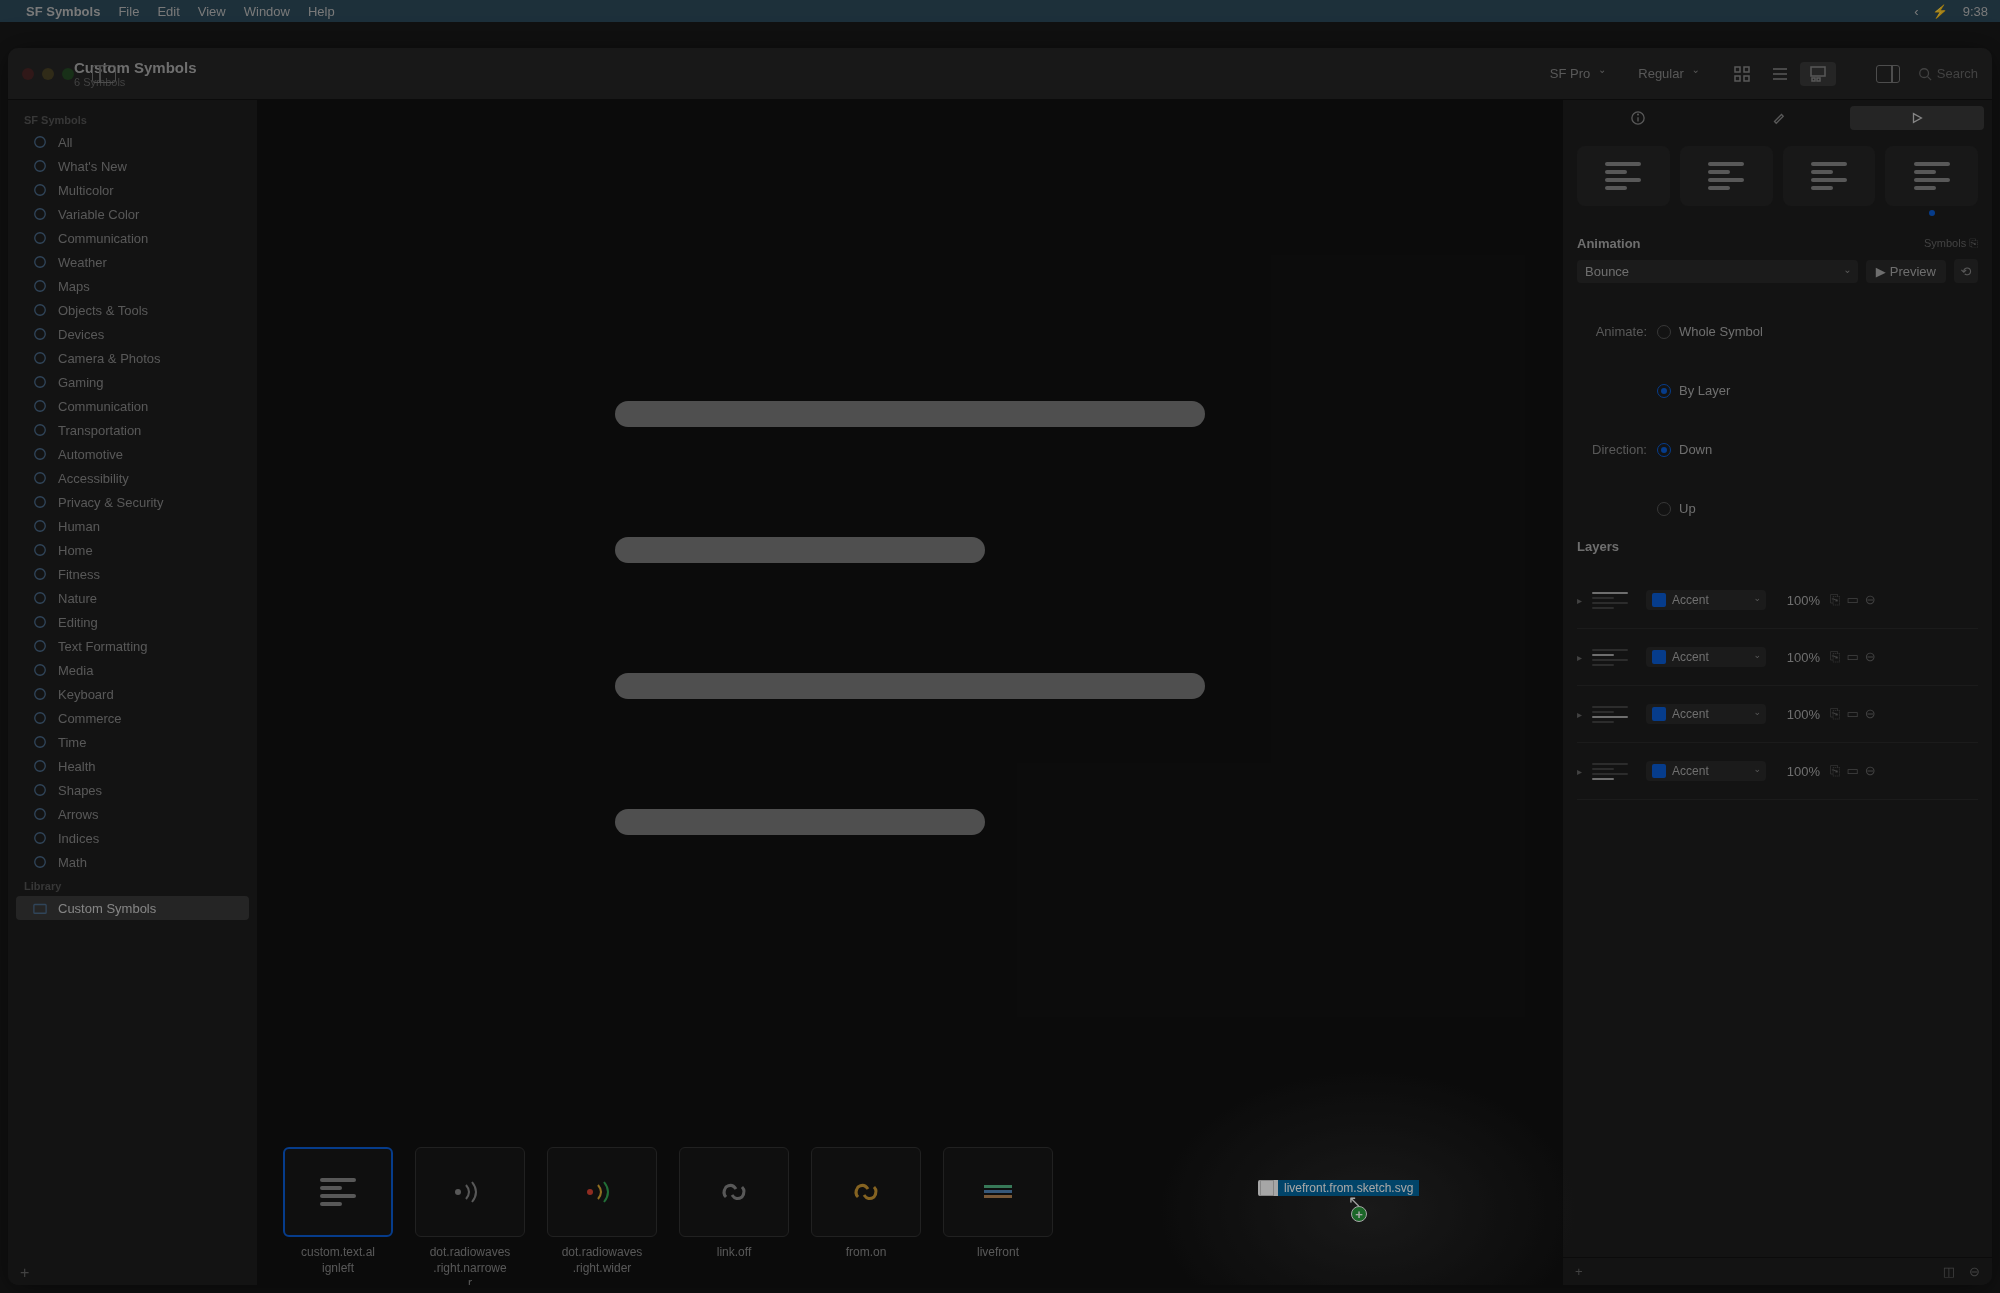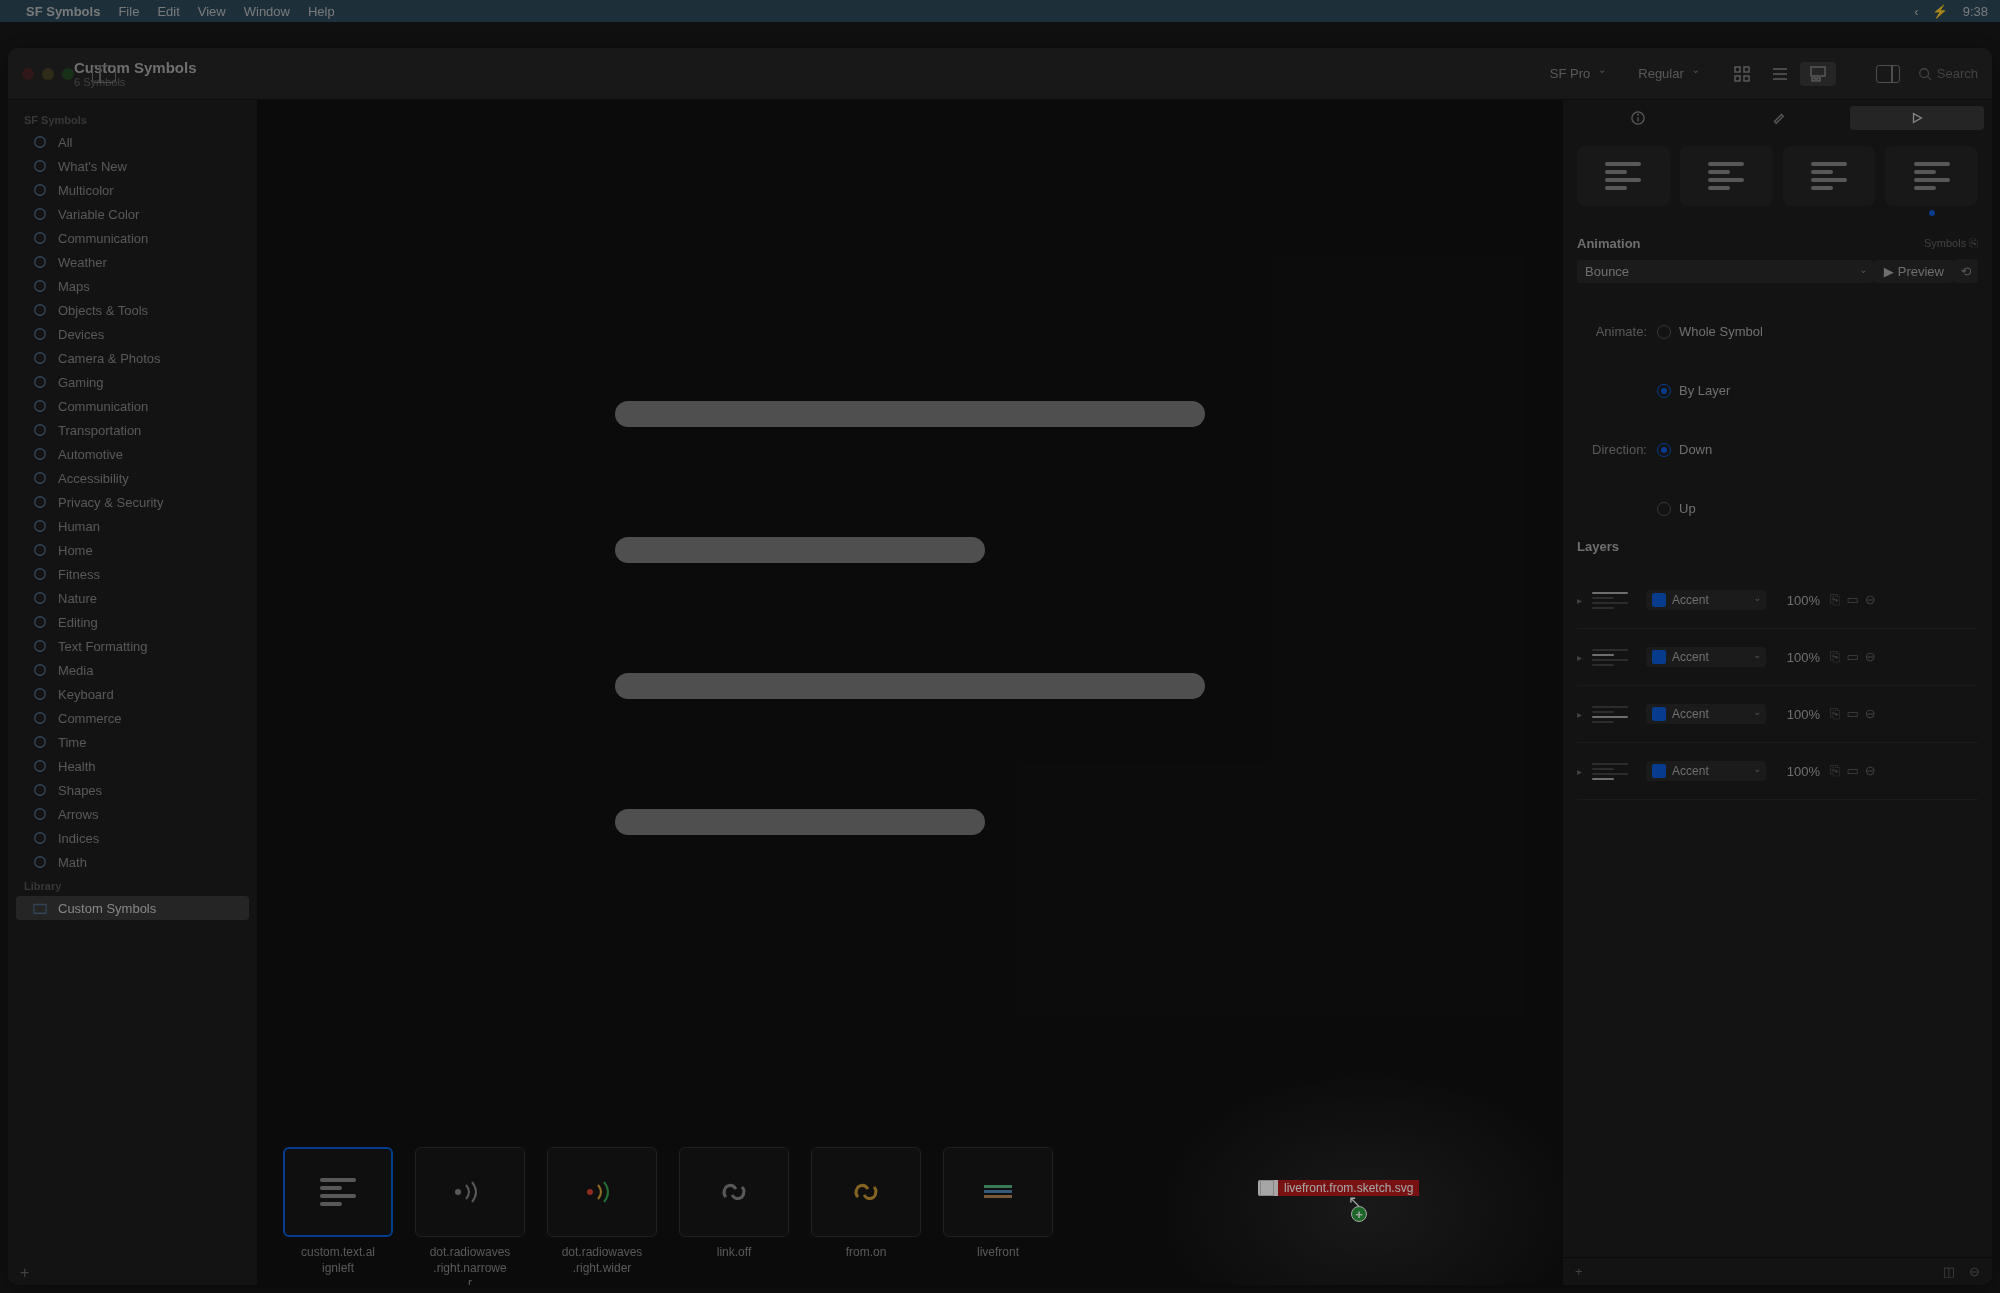--- a/index.html
+++ b/index.html
@@ -75,21 +75,21 @@
 .variant { flex: 1; height: 60px; background: #252525; border-radius: 8px; display: flex; align-items: center; justify-content: center; position: relative; }
 .variant.active::after { content: ""; position: absolute; bottom: -10px; left: 50%; transform: translateX(-50%); width: 6px; height: 6px; border-radius: 50%; background: #0a5dd6; }
 .mini-symbol { display: flex; flex-direction: column; gap: 4px; }
 .mini-symbol .mb { height: 4px; border-radius: 2px; background: #888; }
 .mini-symbol .ml { width: 36px; }
 .mini-symbol .ms { width: 22px; }
 
 .insp-section { padding: 10px 14px; }
 .insp-title { color: #aaa; font-weight: 600; margin-bottom: 8px; display: flex; justify-content: space-between; align-items: center; }
 .insp-title .meta { color: #666; font-size: 11px; font-weight: normal; }
-.anim-row { display: flex; align-items: center; margin-bottom: 8px; }
+.anim-row { display: flex; gap: 8px; align-items: center; margin-bottom: 8px; }
 .select-box { flex: 1; background: #2a2a2a; border-radius: 4px; padding: 4px 8px; color: #aaa; position: relative; }
 .select-box::after { content: "⌄"; position: absolute; right: 6px; top: 4px; font-size: 10px; color: #888; }
 .btn-preview { background: #2a2a2a; border-radius: 4px; padding: 4px 10px; color: #aaa; display: flex; align-items: center; gap: 4px; }
 .btn-icon { width: 24px; height: 24px; background: #2a2a2a; border-radius: 4px; display: flex; align-items: center; justify-content: center; color: #888; }
 
 .radio-row { display: flex; align-items: center; padding: 3px 0; margin-top: 38px; }
 .radio-label { width: 70px; text-align: right; color: #888; margin-right: 10px; }
 .radio { width: 14px; height: 14px; border-radius: 50%; border: 1.5px solid #555; margin-right: 8px; position: relative; }
 .radio.checked { border-color: #0a5dd6; }
 .radio.checked::after { content: ""; position: absolute; inset: 3px; border-radius: 50%; background: #0a5dd6; }
@@ -109,21 +109,21 @@
 .layer-opacity { width: 44px; color: #aaa; text-align: right; }
 .layer-actions { display: flex; gap: 6px; color: #666; }
 
 .inspector-footer { margin-top: auto; height: 28px; display: flex; align-items: center; justify-content: flex-end; padding: 0 12px; gap: 14px; color: #666; border-top: 1px solid #111; }
 .inspector-footer .left { margin-right: auto; }
 
 
 .drag-spotlight { position: absolute; width: 420px; height: 280px; border-radius: 50%; background: radial-gradient(ellipse at center, rgba(80,80,80,0.35) 0%, rgba(0,0,0,0) 70%); pointer-events: none; }
 .drag-file { position: absolute; display: flex; align-items: center; gap: 4px; background: #fff; padding: 0; border-radius: 2px; }
 .drag-file .doc-icon { width: 14px; height: 16px; background: #fff; border: 1px solid #ccc; margin-left: 2px; }
-.drag-file .filename { background: #b91c1c; color: #fff; font-size: 12px; padding: 1px 6px; }
+.drag-file .filename { background: #0369a1; color: #fff; font-size: 12px; padding: 1px 6px; }
 .drag-cursor { position: absolute; color: #fff; font-size: 16px; }
 .drag-plus { position: absolute; width: 16px; height: 16px; border-radius: 50%; background: #2a9d3e; color: #fff; display: flex; align-items: center; justify-content: center; font-size: 13px; font-weight: bold; border: 1px solid #fff; }
 
 
 .dim { position: absolute; inset: 0; background: rgba(0,0,0,0.35); pointer-events: none; }
 </style>
 </head>
 <body>
 
 <div class="menubar">

